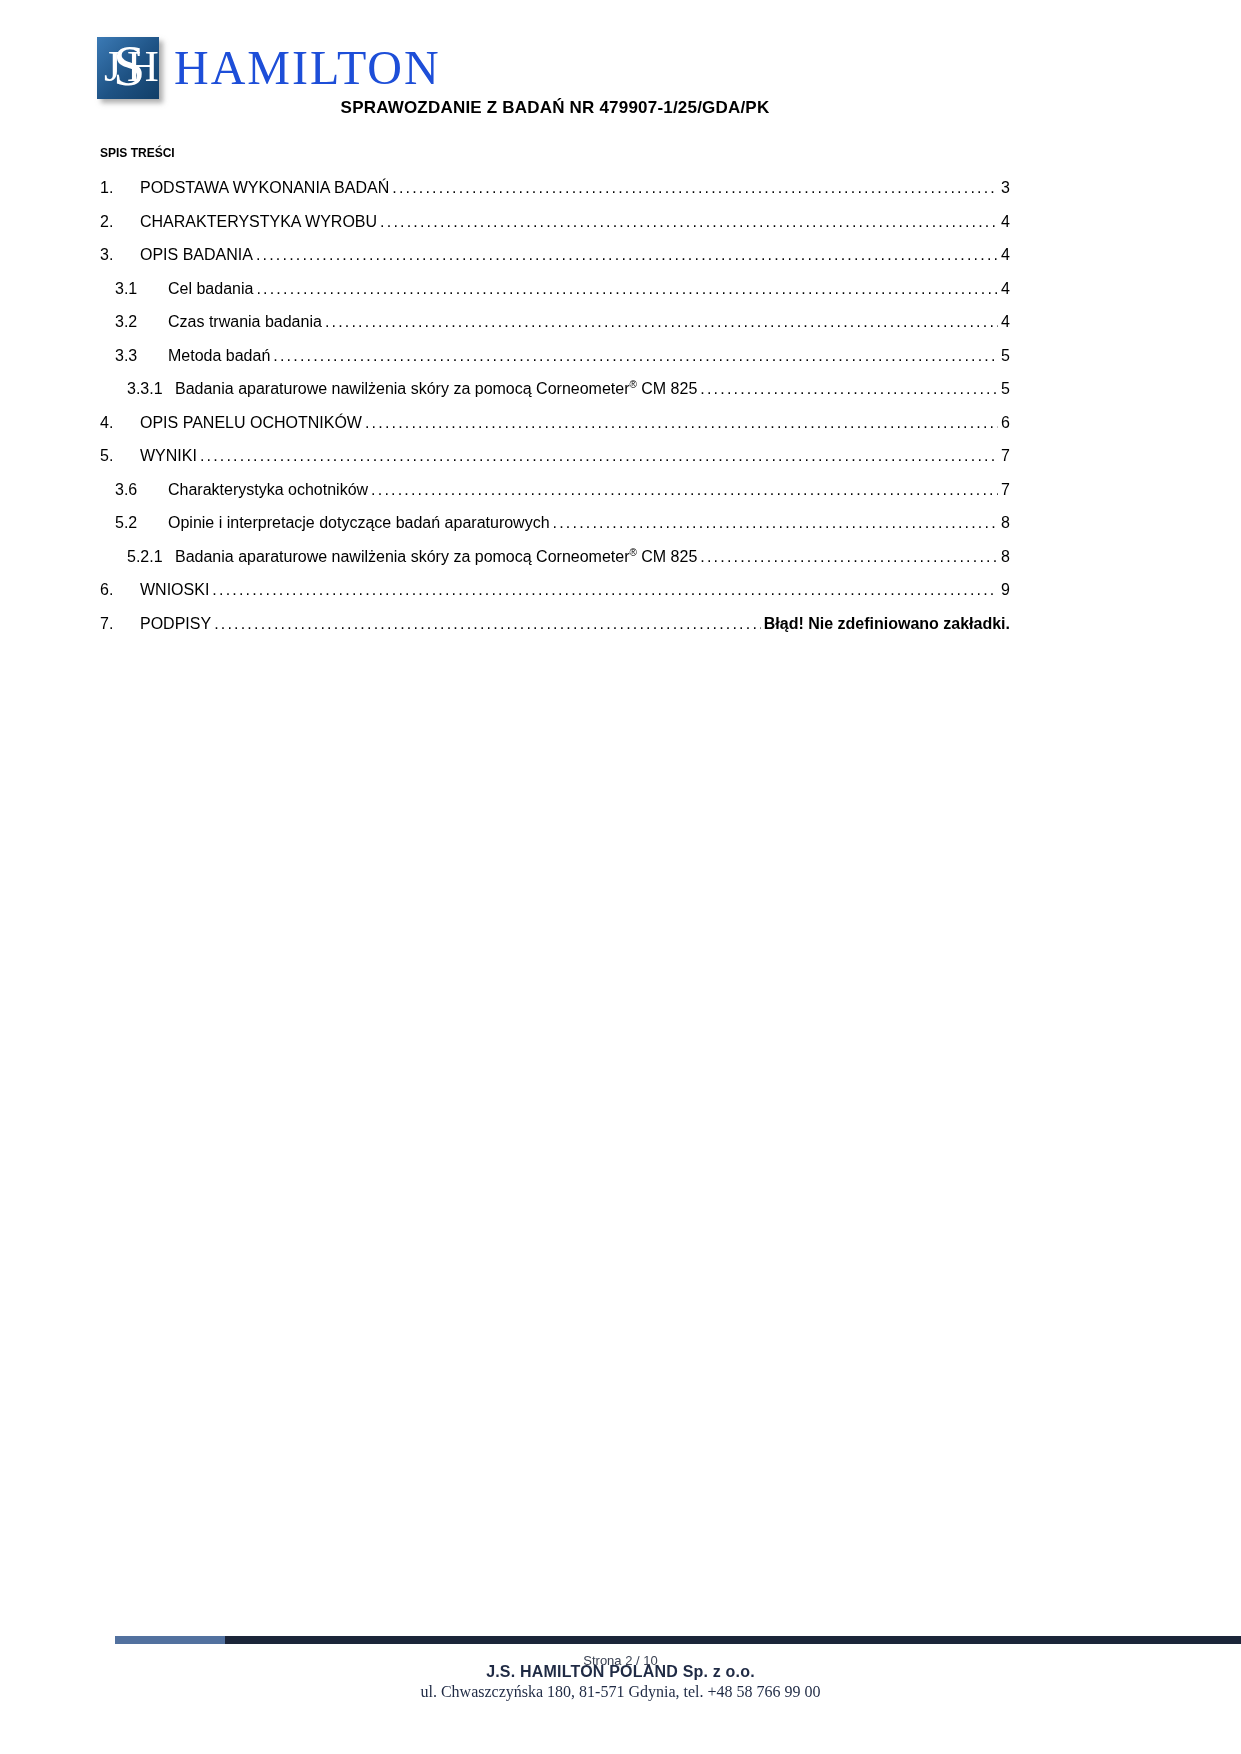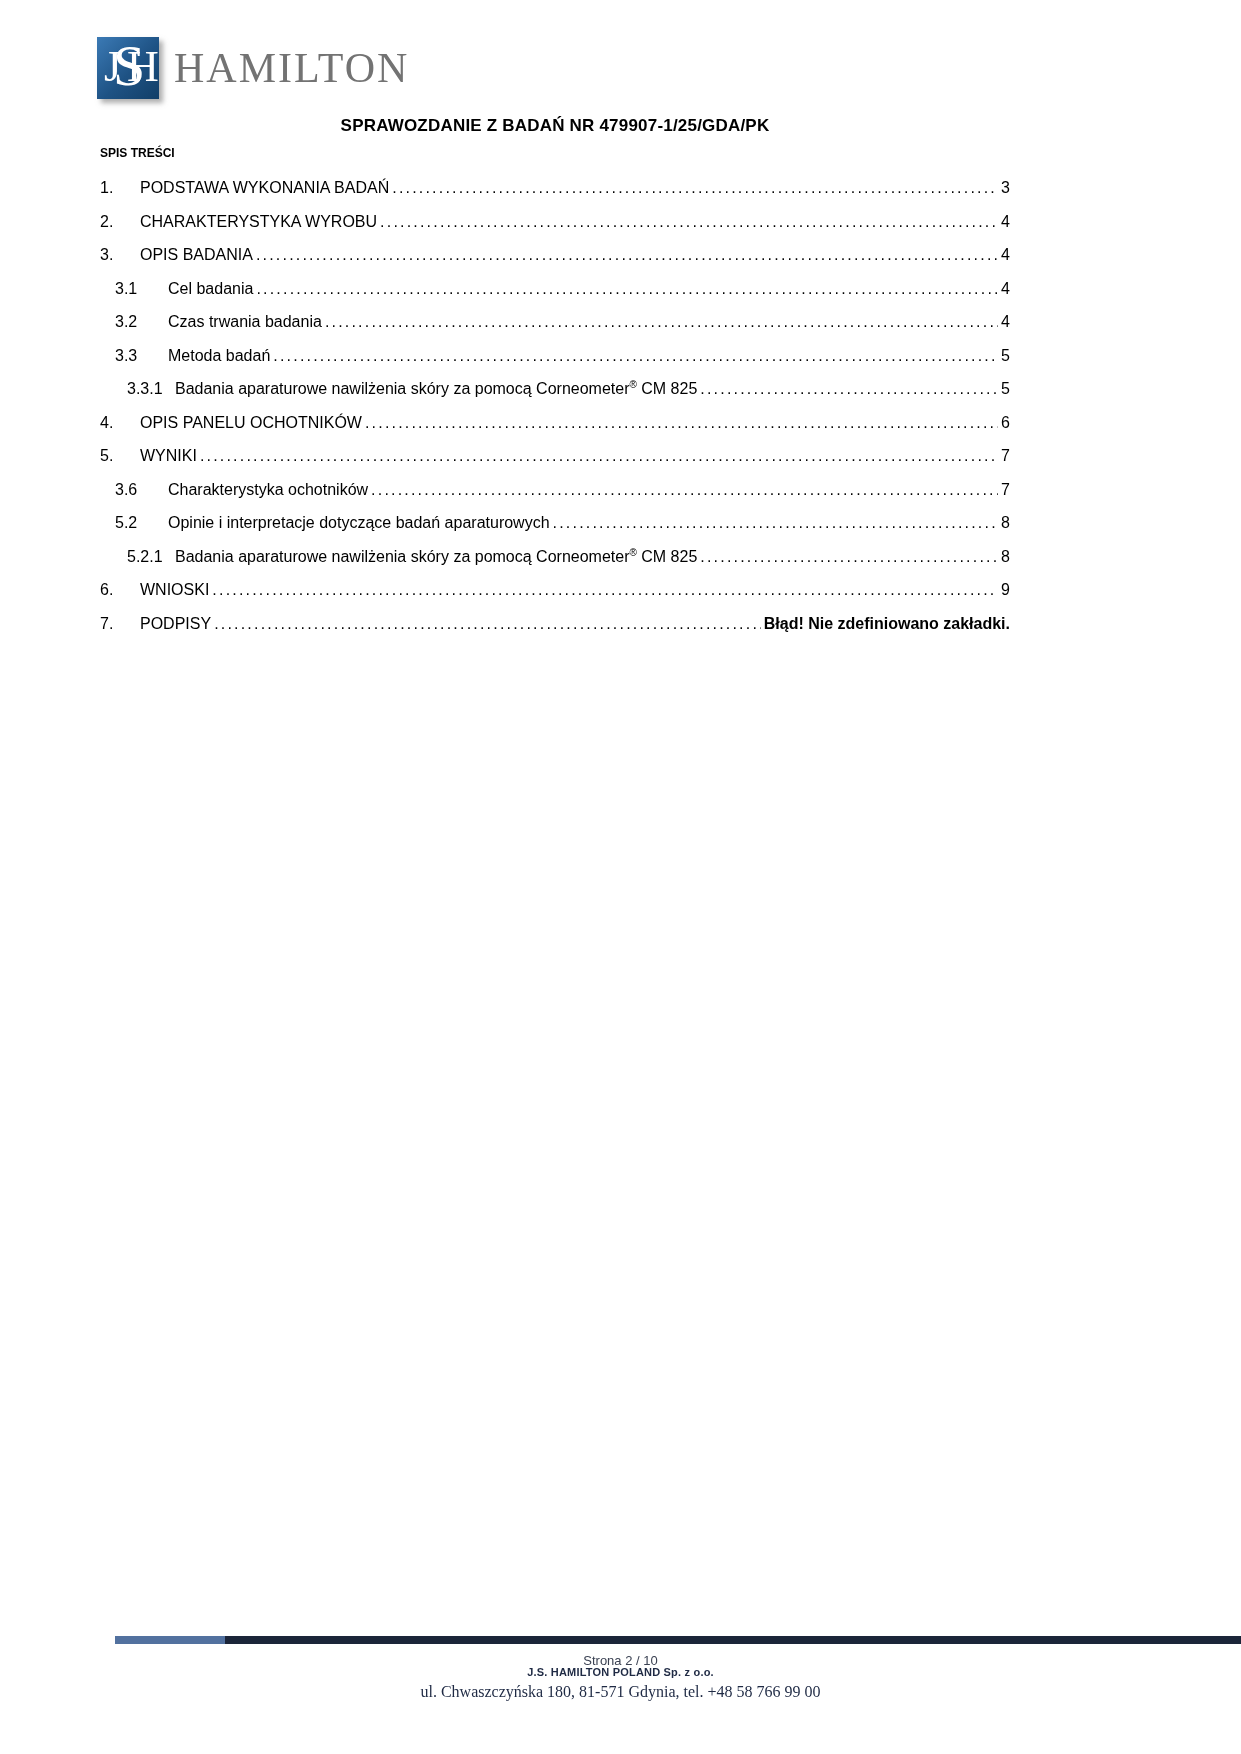--- a/index.html
+++ b/index.html
@@ -25,27 +25,27 @@
   }
   .logo-square span {
     position:absolute; color:#ffffff;
     font-family:"Liberation Serif", serif;
   }
   .letter-j { font-size:44px; left:7px;  top:4px; }
   .letter-s { font-size:58px; left:16px; top:-5px; }
   .letter-h { font-size:44px; left:30px; top:4px; }
   .logo-brand {
     font-family:"Liberation Serif", serif;
-    font-size:42px; color:#737373; letter-spacing:2px;
+    font-size:48px; color:#1d4ed8; letter-spacing:2px;
     line-height:62px;
   }
 
   
   .doc-title {
-    position:absolute; top:116px; left:100px; width:910px;
+    position:absolute; top:98px; left:100px; width:910px;
     text-align:center; font-size:17px; font-weight:bold;
     letter-spacing:.2px;
   }
 
   
   .toc { position:absolute; top:146px; left:100px; width:910px; }
   .toc-heading { font-size:12px; font-weight:bold; margin:0 0 18px 0; }
   .toc-row {
     display:flex; align-items:baseline;
     font-size:16px; line-height:20px; margin-bottom:13.5px;
@@ -78,21 +78,21 @@
   }
   .footer-bar::before {
     content:""; position:absolute; left:0; top:0; width:110px; height:8px;
     background:#52719F;
   }
   .footer-info {
     position:absolute; top:1662px; left:0; width:100%;
     text-align:center; color:#1F2A44;
   }
   .footer-company, .footer-lab {
-    font-size:11px; font-weight:bold; line-height:20px; letter-spacing:.2px;
+    font-size:16px; font-weight:bold; line-height:20px; letter-spacing:.2px;
   }
   .footer-address { font-size:16px; line-height:19px;font-family:Liberation Serif, serif; }
 </style>
 </head>
 <body>
 
 <div class="page">
 
   <div class="logo">
     <div class="logo-square">

